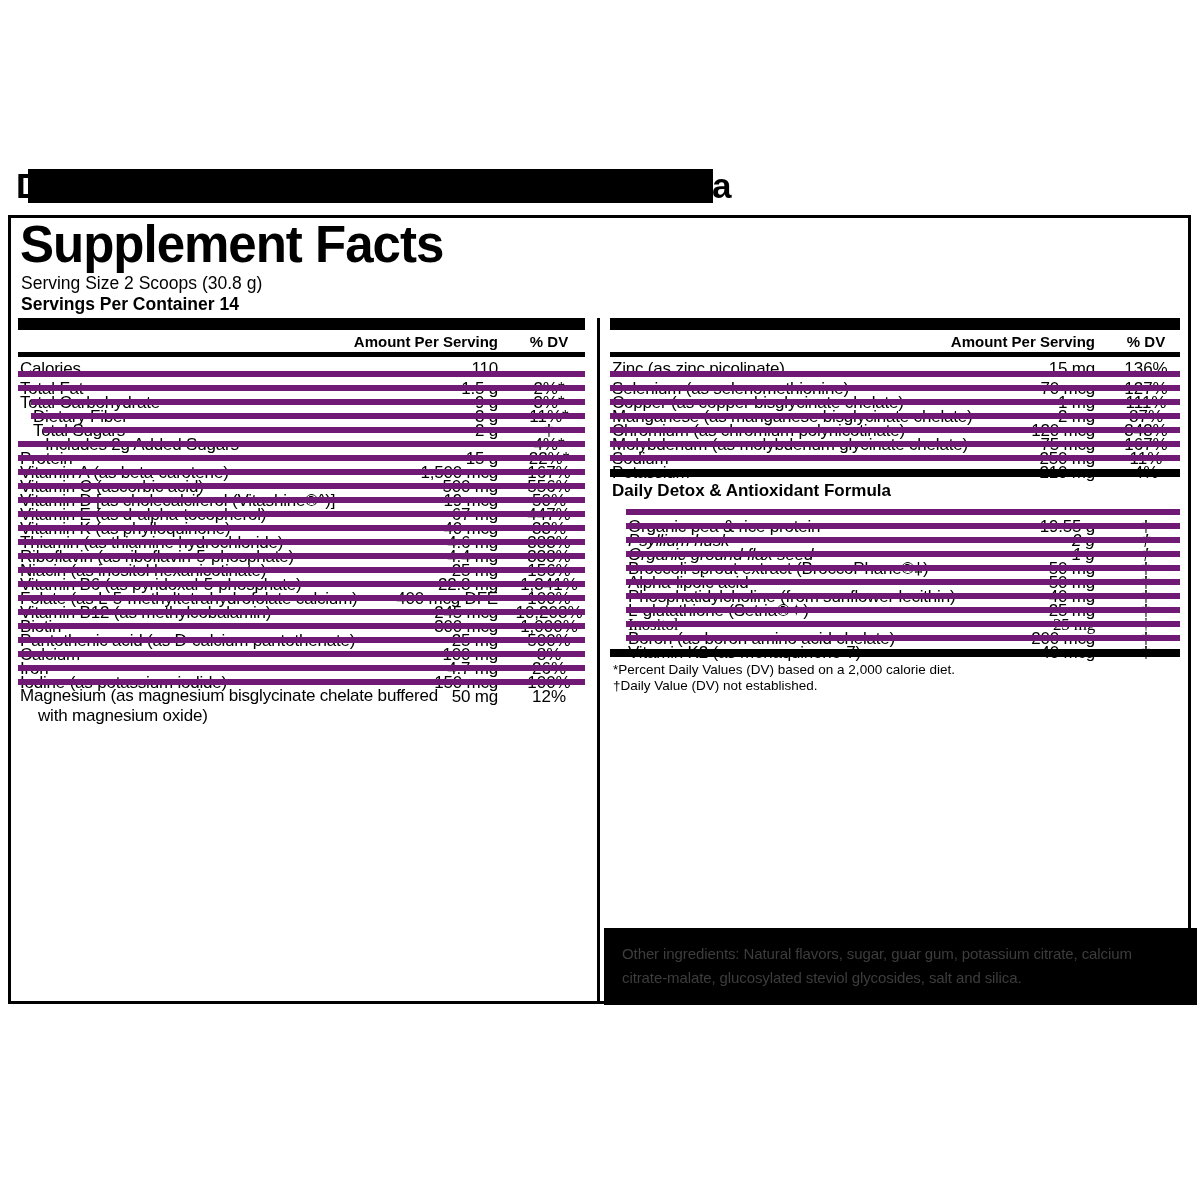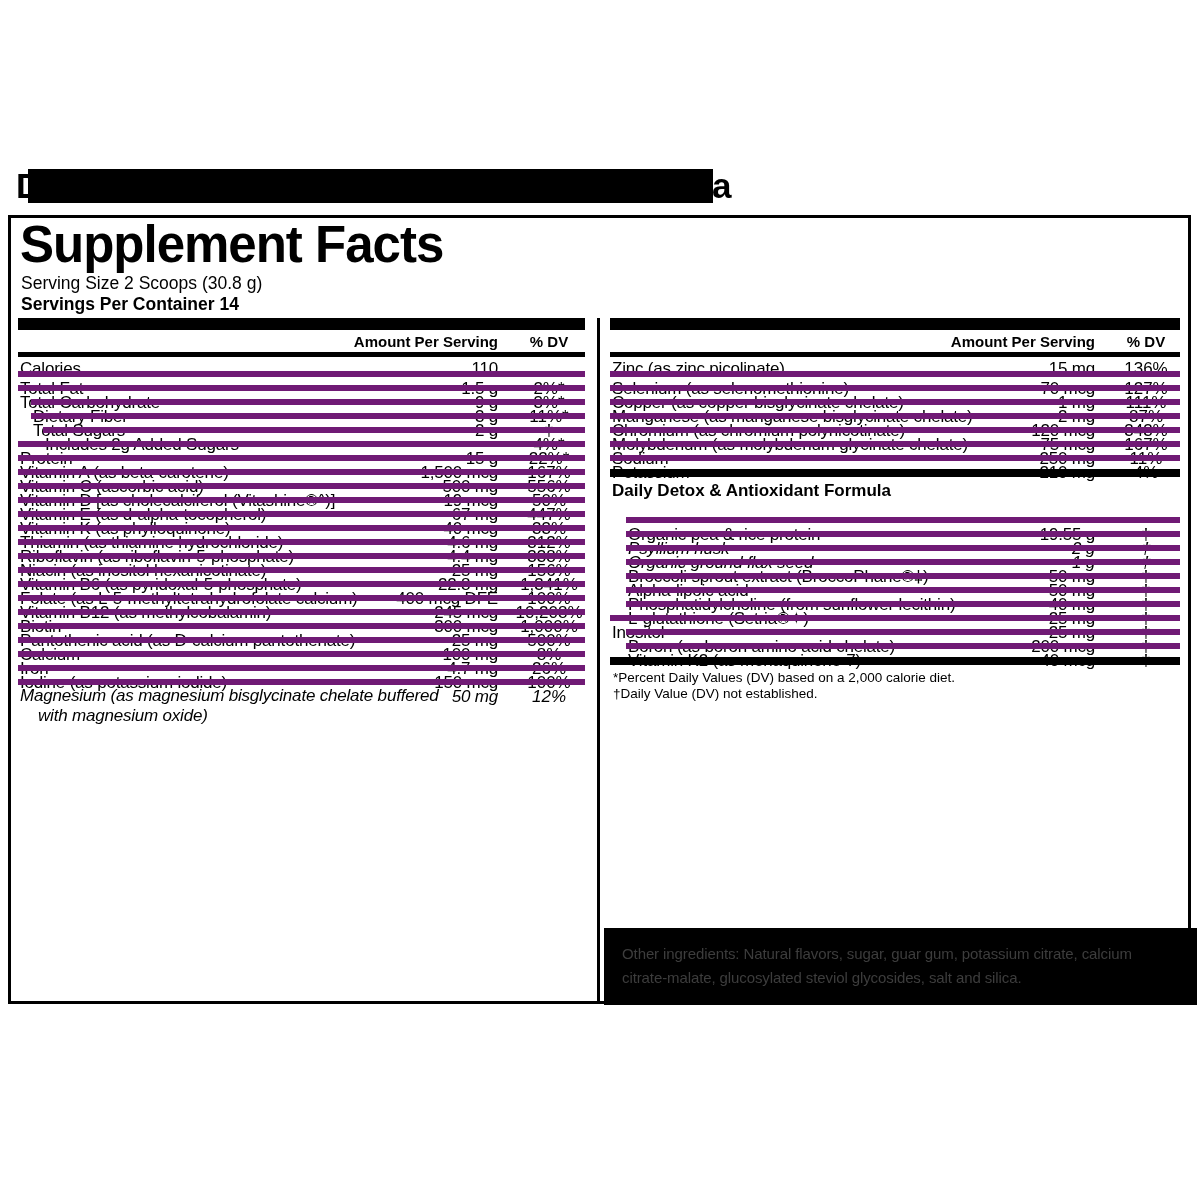--- a/index.html
+++ b/index.html
@@ -41,23 +41,23 @@
   
   .row{position:relative;height:14px;box-sizing:border-box;font-size:17px;}
   .row.bt{border-top:6px solid #701a75;}
   .row .lbl{position:absolute;left:2px;top:0;line-height:24px;white-space:pre;letter-spacing:-0.2px;}
   .row .amt{position:absolute;top:0;line-height:24px;white-space:nowrap;letter-spacing:-0.2px;}
   .row .dv{position:absolute;top:0;right:0;text-align:center;box-sizing:border-box;line-height:24px;}
   .col-left .row .amt{right:87px;}
   .col-left .row .dv{width:87px;padding-left:15px;}
   .col-right .row .amt{right:85px;}
   .col-right .row .dv{width:85px;padding-left:17px;}
-  .row.tall{height:44px;font-style:italic;}
+  .row.tall{height:44px;}
   .row.tall .lbl{white-space:pre-line;line-height:20px;top:1px;padding-left:18px;text-indent:-18px;}
-  .sechdr{height:40px;line-height:27px;font-size:17px;font-weight:bold;padding-left:2px;}
+  .sechdr{height:32px;line-height:27px;font-size:17px;font-weight:bold;padding-left:2px;}
   .footnotes{margin-top:5px;padding-left:3px;font-size:13.5px;line-height:16px;}
   
   .otherbox{position:absolute;left:604px;top:928px;width:593px;height:77px;background:#000;
     box-sizing:border-box;padding:14px 33px 0 18px;}
   .otherbox .txt{color:#3d3d3d;font-size:15px;line-height:23.5px;letter-spacing:-0.1px;}
 </style>
 </head>
 <body>
 
 <div class="masthead">
@@ -135,21 +135,21 @@
           <span class="dv">447%</span>
         </div>
         <div class="row bt">
           <span class="lbl">Vitamin K (as phylloquinone)</span>
           <span class="amt">40 mcg</span>
           <span class="dv">33%</span>
         </div>
         <div class="row bt">
           <span class="lbl">Thiamin (as thiamine hydrochloride)</span>
           <span class="amt">4.6 mg</span>
-          <span class="dv">312%</span>
+          <span class="dv">383%</span>
         </div>
         <div class="row bt">
           <span class="lbl">Riboflavin (as riboflavin-5-phosphate)</span>
           <span class="amt">4.4 mg</span>
           <span class="dv">338%</span>
         </div>
         <div class="row bt">
           <span class="lbl">Niacin (as inositol hexanicotinate)</span>
           <span class="amt">25 mg</span>
           <span class="dv">156%</span>
@@ -283,21 +283,21 @@
         <div class="row bt" style="margin-left: 16px;">
           <span class="lbl">Phosphatidylcholine (from sunflower lecithin)</span>
           <span class="amt">40 mg</span>
           <span class="dv">†</span>
         </div>
         <div class="row bt" style="margin-left: 16px;">
           <span class="lbl">L-glutathione (Setria®✦)</span>
           <span class="amt">25 mg</span>
           <span class="dv">†</span>
         </div>
-        <div class="row bt" style="">
+        <div class="row bt" style="margin-left: 16px; font-family: Liberation Serif, serif;">
           <span class="lbl">Inositol</span>
           <span class="amt">25 mg</span>
           <span class="dv">†</span>
         </div>
         <div class="row bt" style="margin-left: 16px;">
           <span class="lbl">Boron (as boron amino acid chelate)</span>
           <span class="amt">200 mcg</span>
           <span class="dv">†</span>
         </div>
         <div class="row bt" style="margin-left: 16px;">

